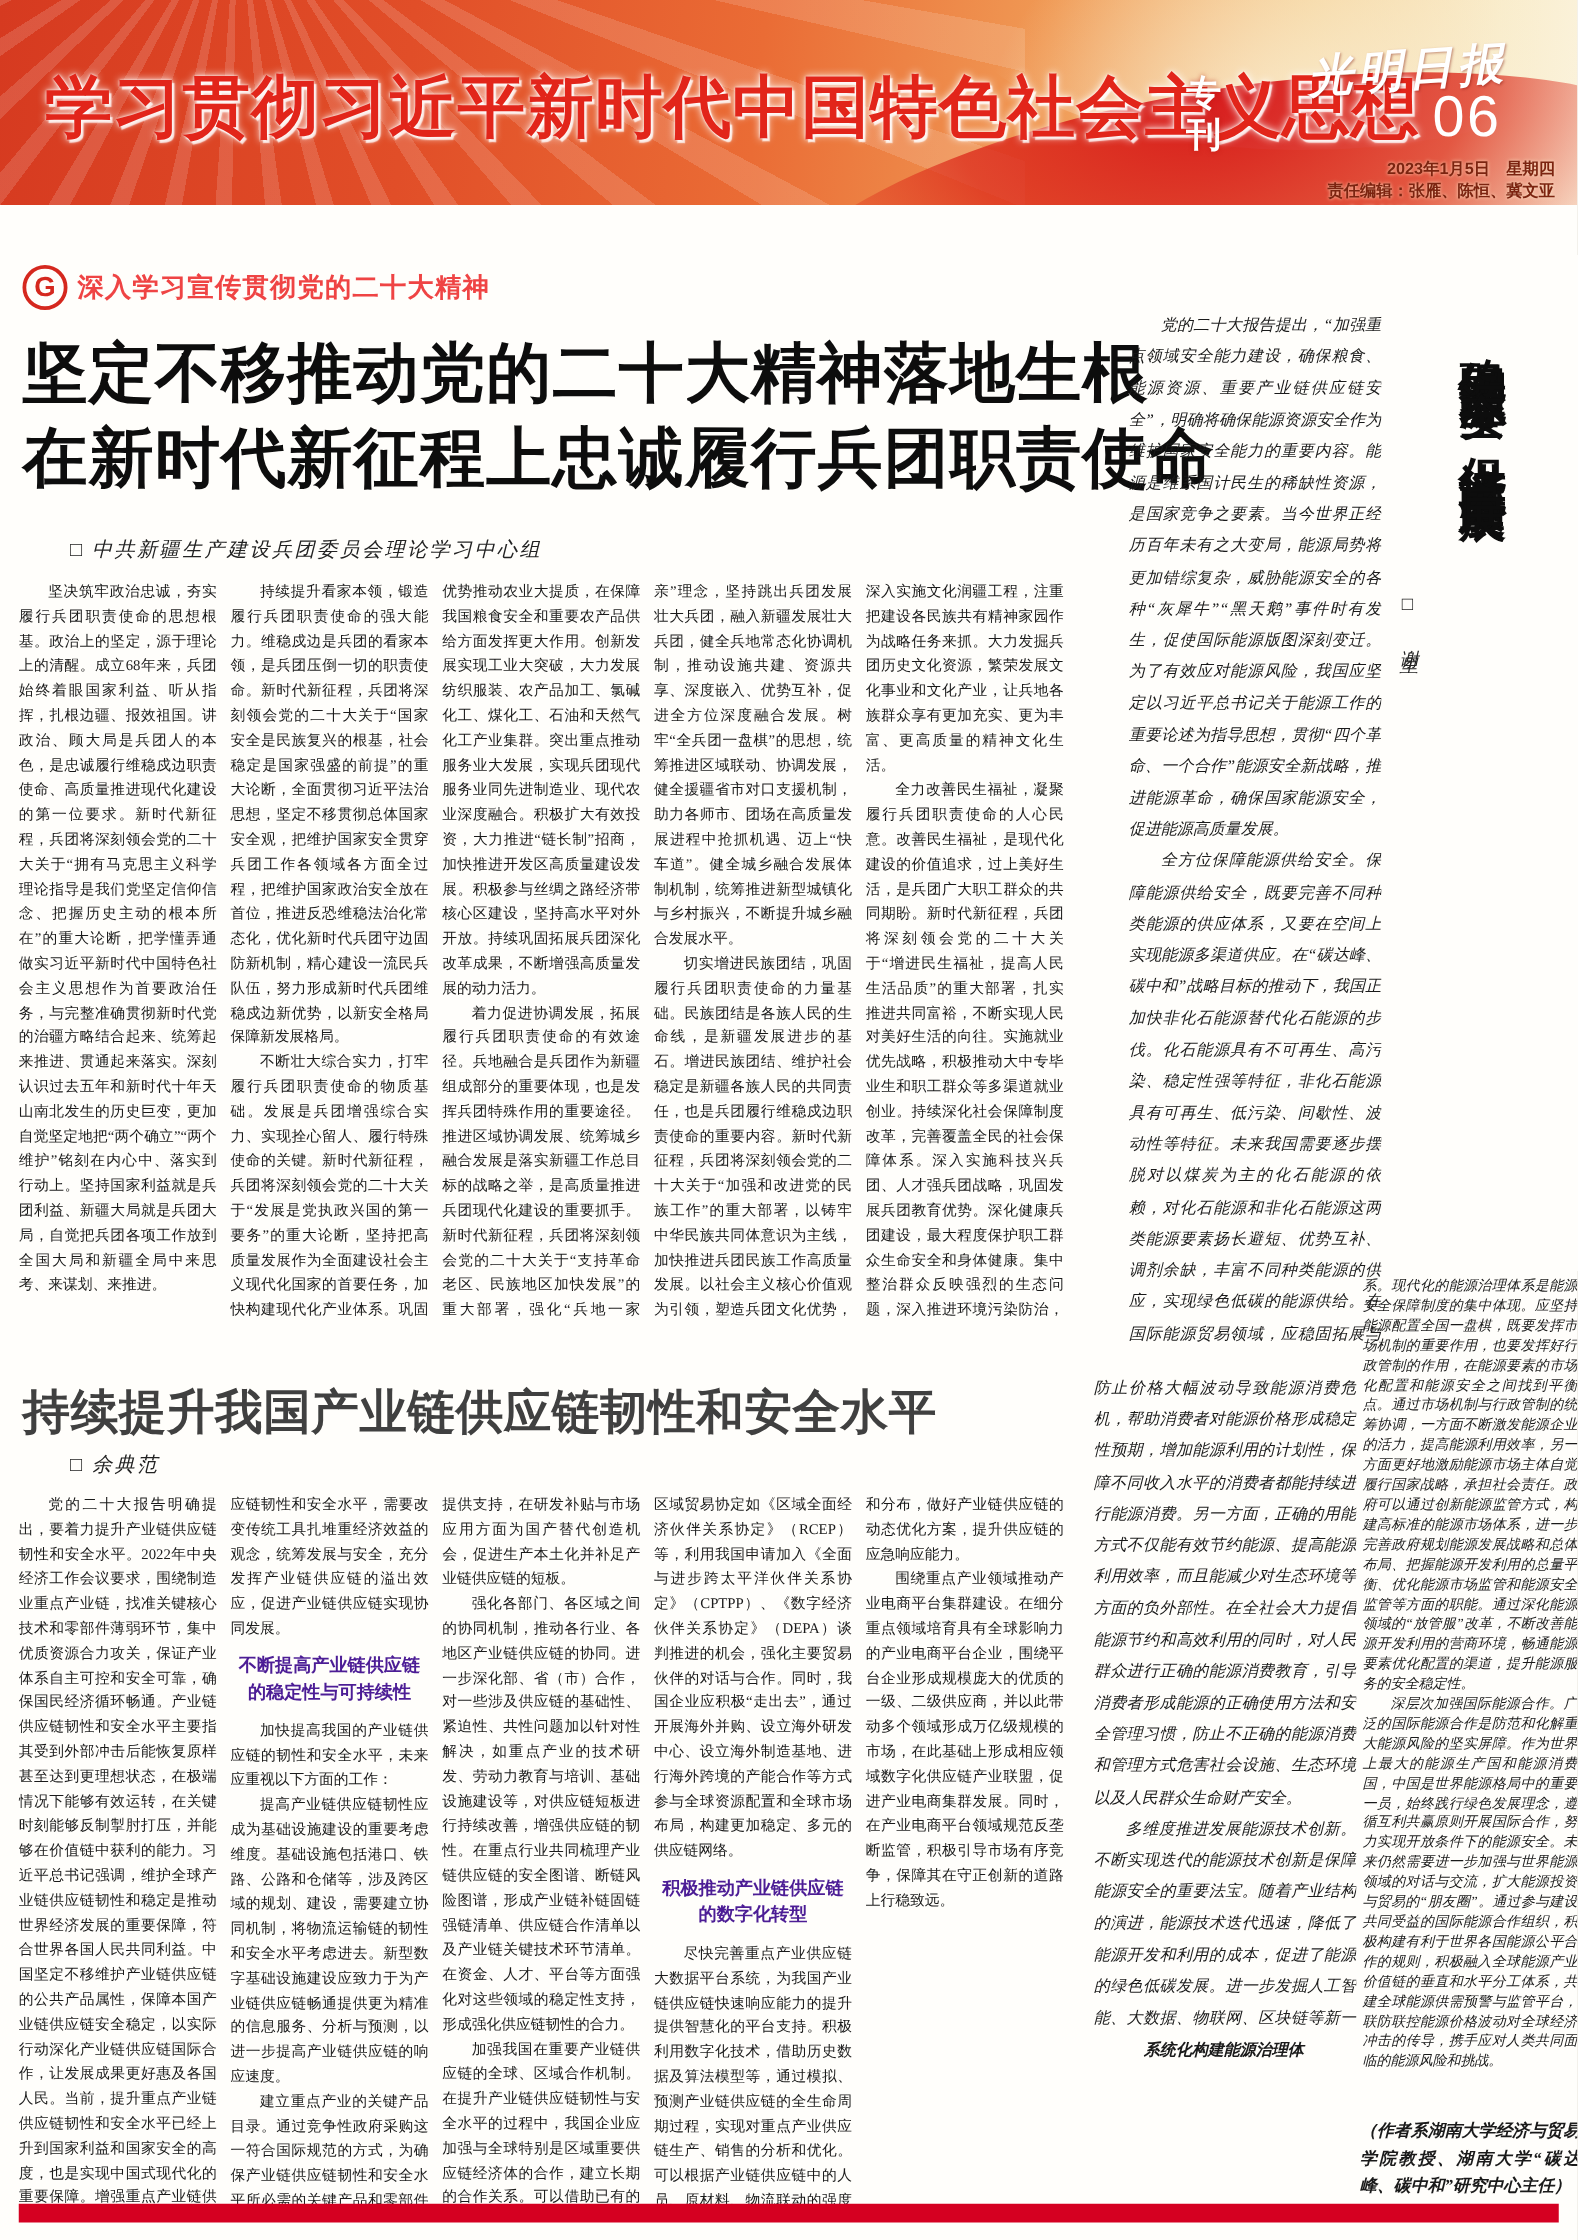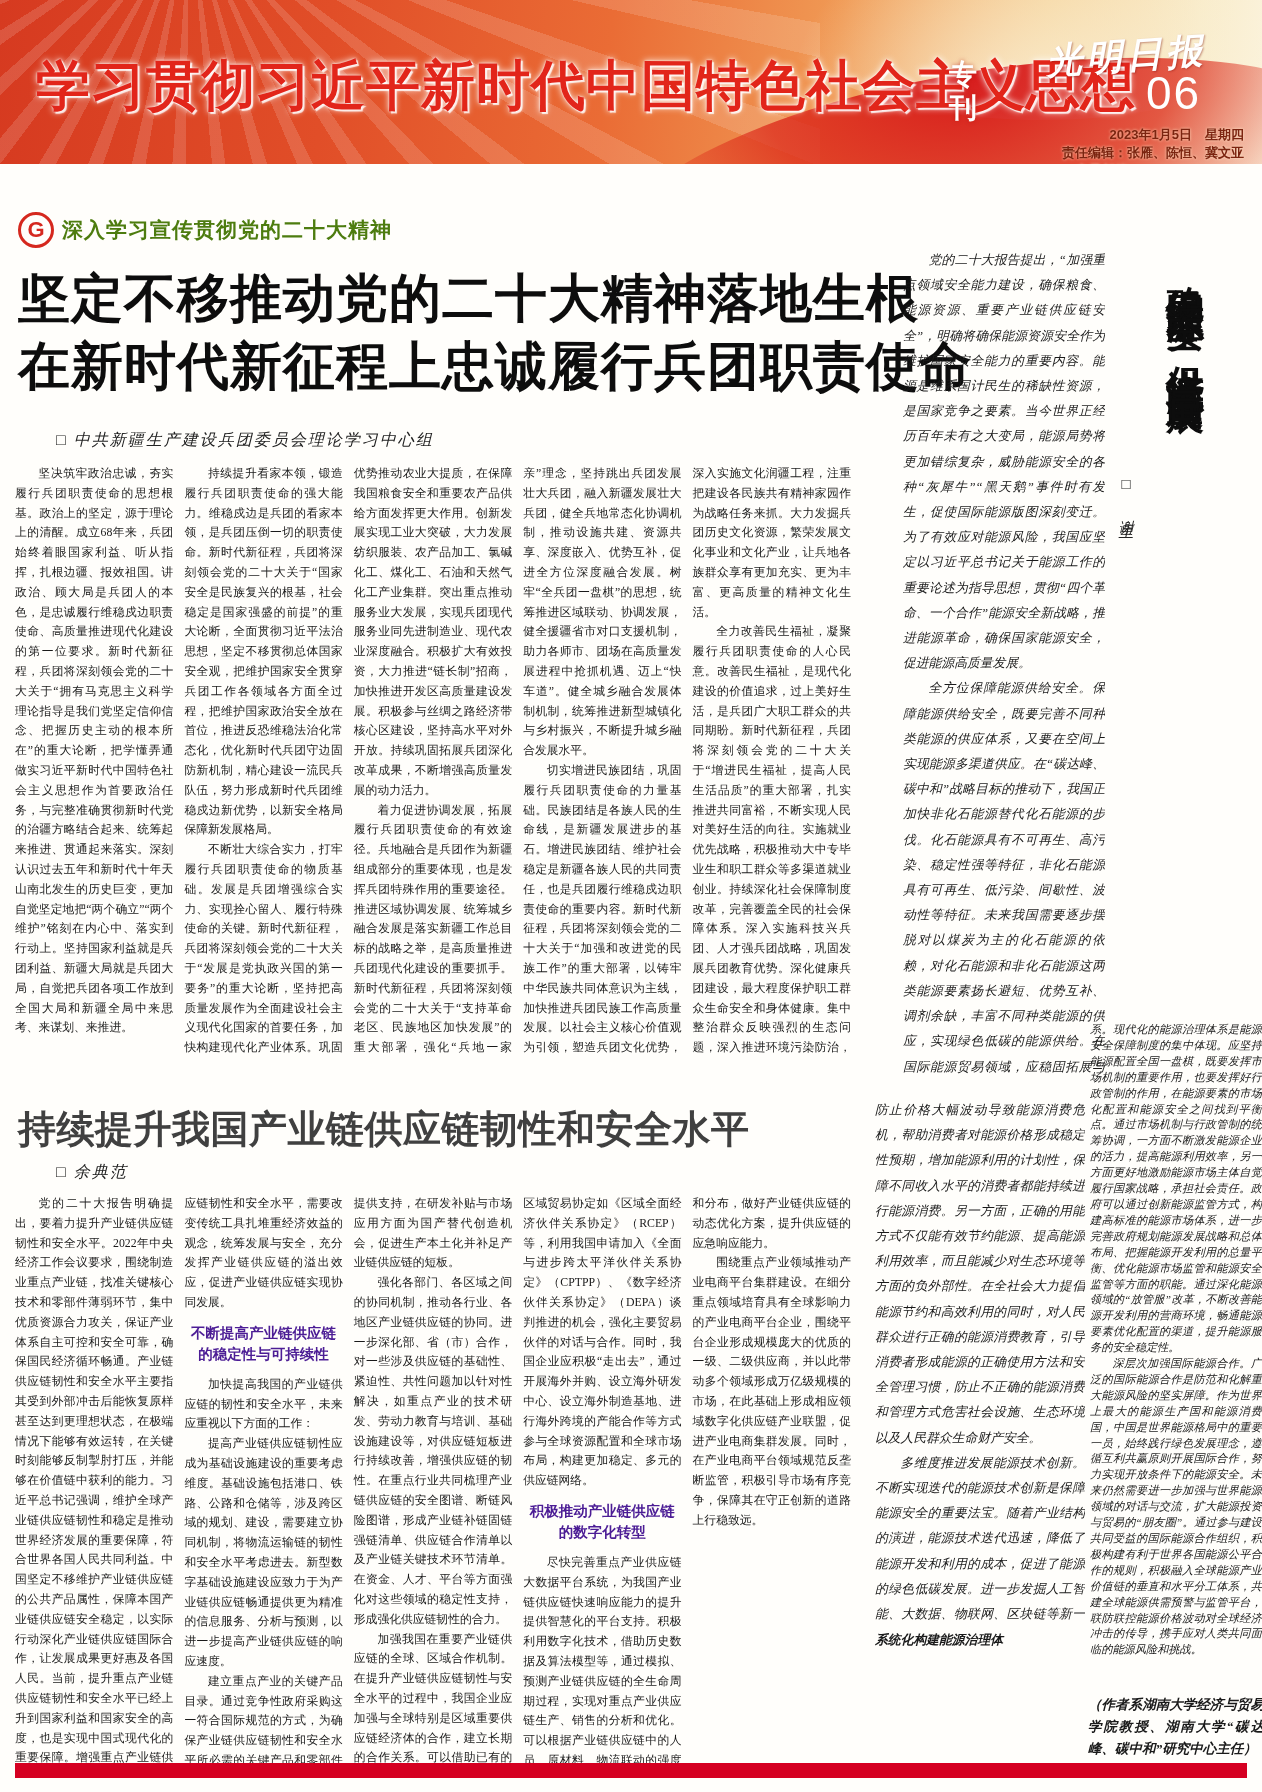--- a/index.html
+++ b/index.html
@@ -24,42 +24,42 @@
   #paper-name{position:absolute;left:1046px;top:32px;font-size:36px;font-weight:700;font-style:italic;
     color:#ffffff;letter-spacing:4px;transform:rotate(-4deg);text-shadow:1px 1px 2px rgba(120,10,5,.4);white-space:nowrap;}
   #page-no{position:absolute;left:1146px;top:66px;font-family:"Liberation Sans",sans-serif;
     font-size:46px;color:#ffffff;font-weight:400;letter-spacing:2px;}
   #date-block{position:absolute;right:18px;top:126px;text-align:right;font-family:"Liberation Sans",sans-serif;
     font-weight:700;font-size:13px;line-height:18px;color:#7c2410;text-shadow:0 0 3px rgba(255,240,210,.9);}
   
   #kicker{position:absolute;left:18px;top:212px;display:flex;align-items:center;}
   #kicker .gicon{width:30px;height:30px;border:3px solid #d5281e;border-radius:50%;color:#d5281e;
     font-family:"Liberation Sans",sans-serif;font-weight:900;font-size:22px;line-height:30px;text-align:center;margin-right:8px;}
-  #kicker .ktext{font-family:"Liberation Sans",sans-serif;font-weight:900;font-size:21px;color:#4d7c0f;letter-spacing:1px;}
+  #kicker .ktext{font-family:"Liberation Sans",sans-serif;font-weight:900;font-size:21px;color:#ef4444;letter-spacing:1px;}
   
   .hl{position:absolute;left:18px;font-weight:900;font-size:52px;color:#0d0d0d;letter-spacing:1px;white-space:nowrap;}
   #headline1-l1{top:264px;} #headline1-l2{top:332px;}
   .byline{position:absolute;left:22px;font-style:italic;font-size:16px;color:#222;letter-spacing:2px;padding-left:34px;}
   #byline1{top:430px;}
   .colflow{position:absolute;text-align:justify;overflow:hidden;}
   #main-cols{left:15px;top:464px;width:836px;height:596px;column-count:5;column-gap:11px;
     column-fill:auto;font-size:11.8px;line-height:19.8px;}
   .colflow p{margin:0;text-indent:2em;}
   .colflow p.noind{text-indent:0;}
   
   .kai{font-style:italic;}
   #energy-colA{left:903px;top:248px;width:202px;height:836px;font-size:12.8px;line-height:25.2px;}
   #energy-headline{position:absolute;left:1085px;top:256px;width:125px;height:760px;
     writing-mode:vertical-rl;font-weight:900;font-size:38px;color:#0d0d0d;letter-spacing:4px;}
   #energy-headline .ph2{margin-top:34px;}
   #energy-byline{position:absolute;left:1116px;top:476px;writing-mode:vertical-rl;
     font-style:italic;font-size:15px;letter-spacing:6px;color:#222;}
   #energy-colB{left:875px;top:1098px;width:210px;height:560px;font-size:12.8px;line-height:25.2px;}
   #energy-colB .btxt{height:530px;overflow:hidden;}
-  #energy-colB .blead{font-weight:700;height:26px;overflow:hidden;}
+  #energy-colB .blead{font-weight:700;height:26px;overflow:hidden;margin-left:40px;}
   #energy-colC{left:1090px;top:1022px;width:172px;height:668px;font-size:11.2px;line-height:15.9px;}
   #energy-credit{position:absolute;left:1088px;top:1694px;width:176px;font-style:italic;font-weight:700;
     font-size:13.5px;line-height:22px;text-align:justify;}
   
   #headline2{position:absolute;left:18px;top:1104px;font-weight:900;font-size:38px;color:#404040;
     letter-spacing:0.5px;white-space:nowrap;}
   #byline2{top:1162px;}
   #bottom-cols{left:15px;top:1194px;width:836px;height:580px;column-count:5;column-gap:11px;
     column-fill:auto;font-size:11.8px;line-height:19.8px;}
   .subhead{font-family:"Liberation Sans",sans-serif;font-weight:700;font-size:14.5px;line-height:21px;

